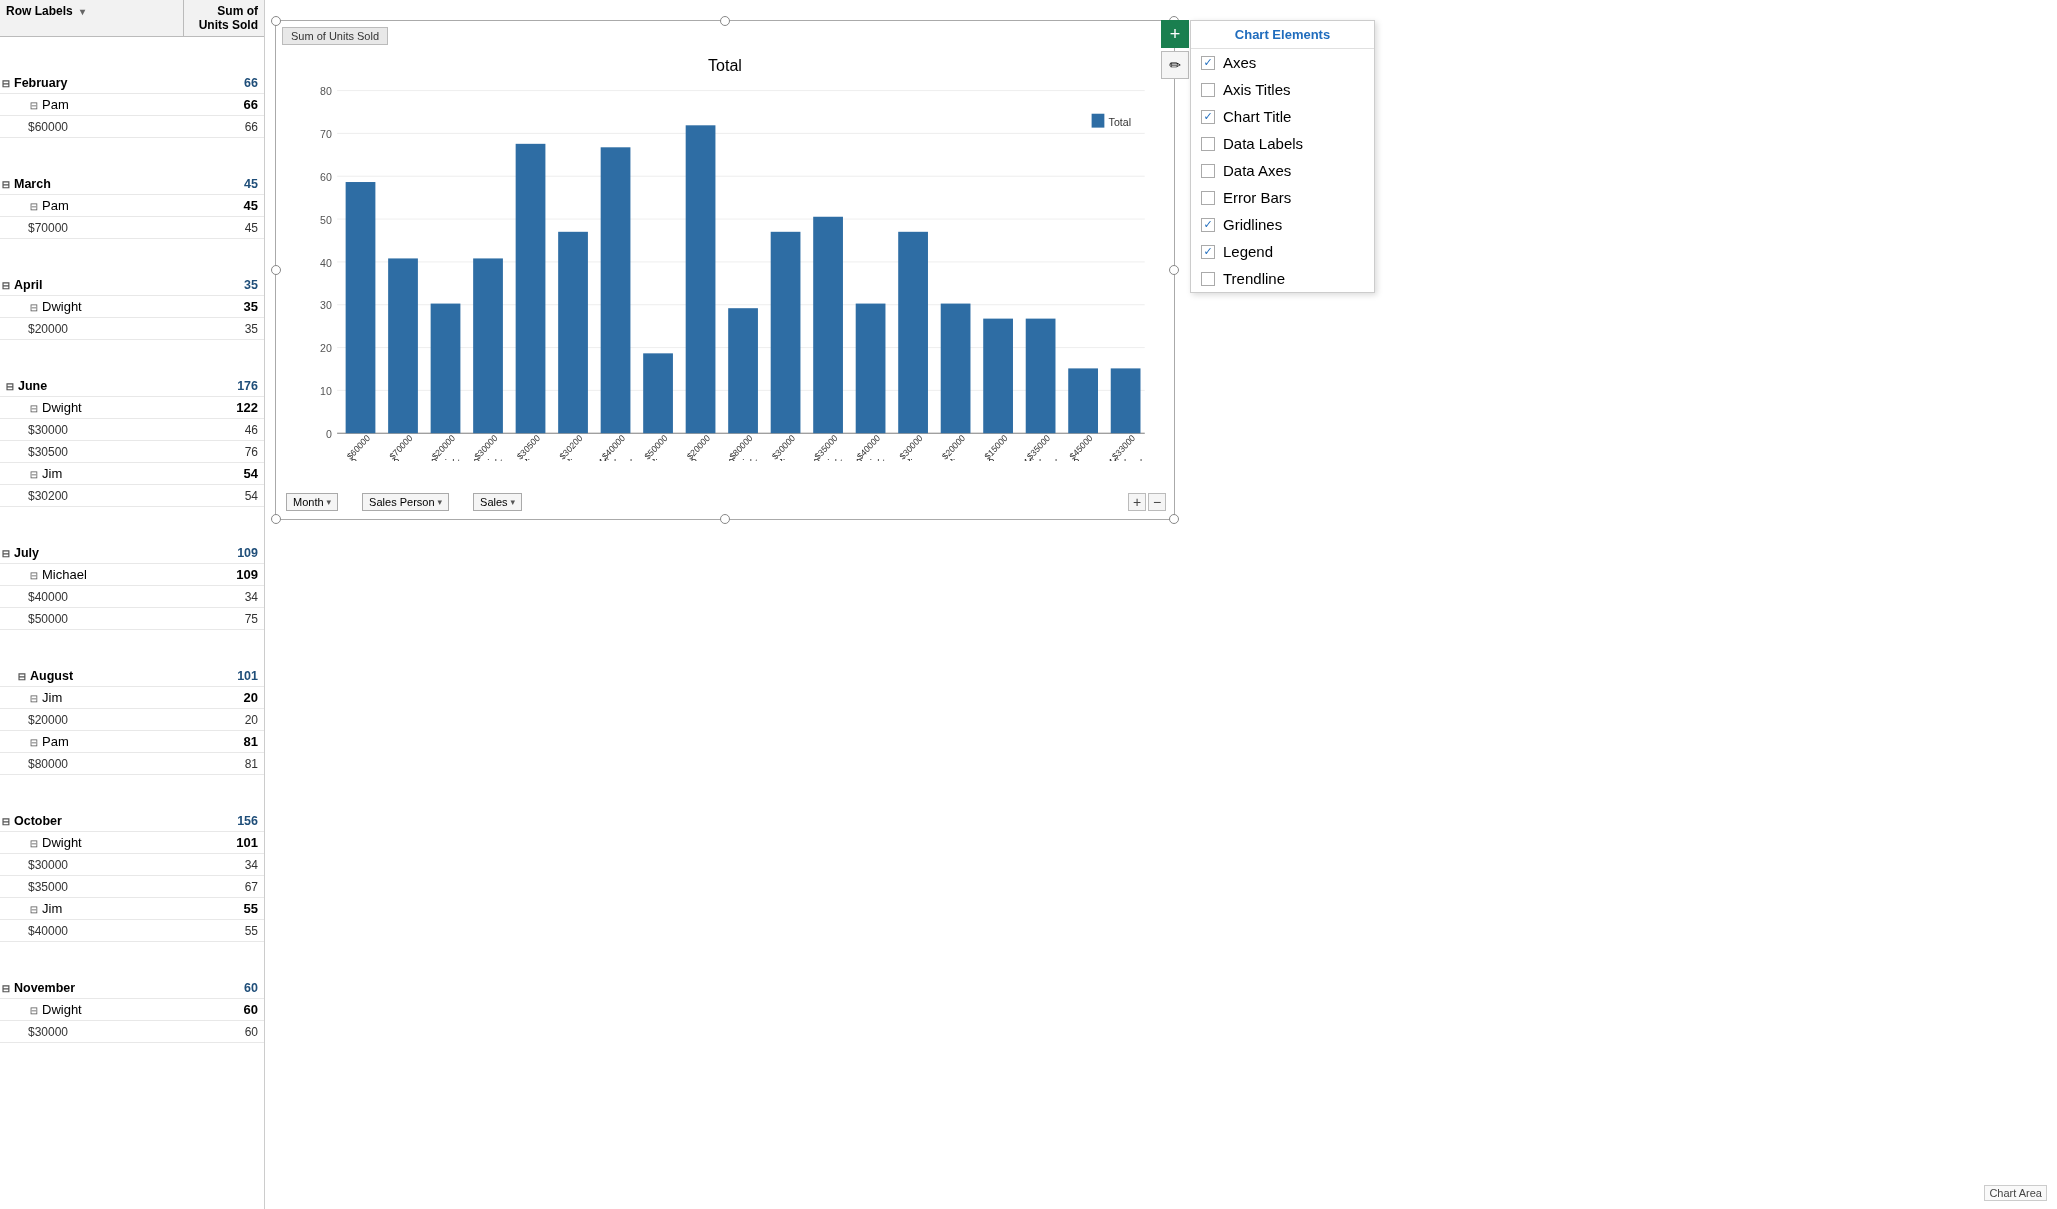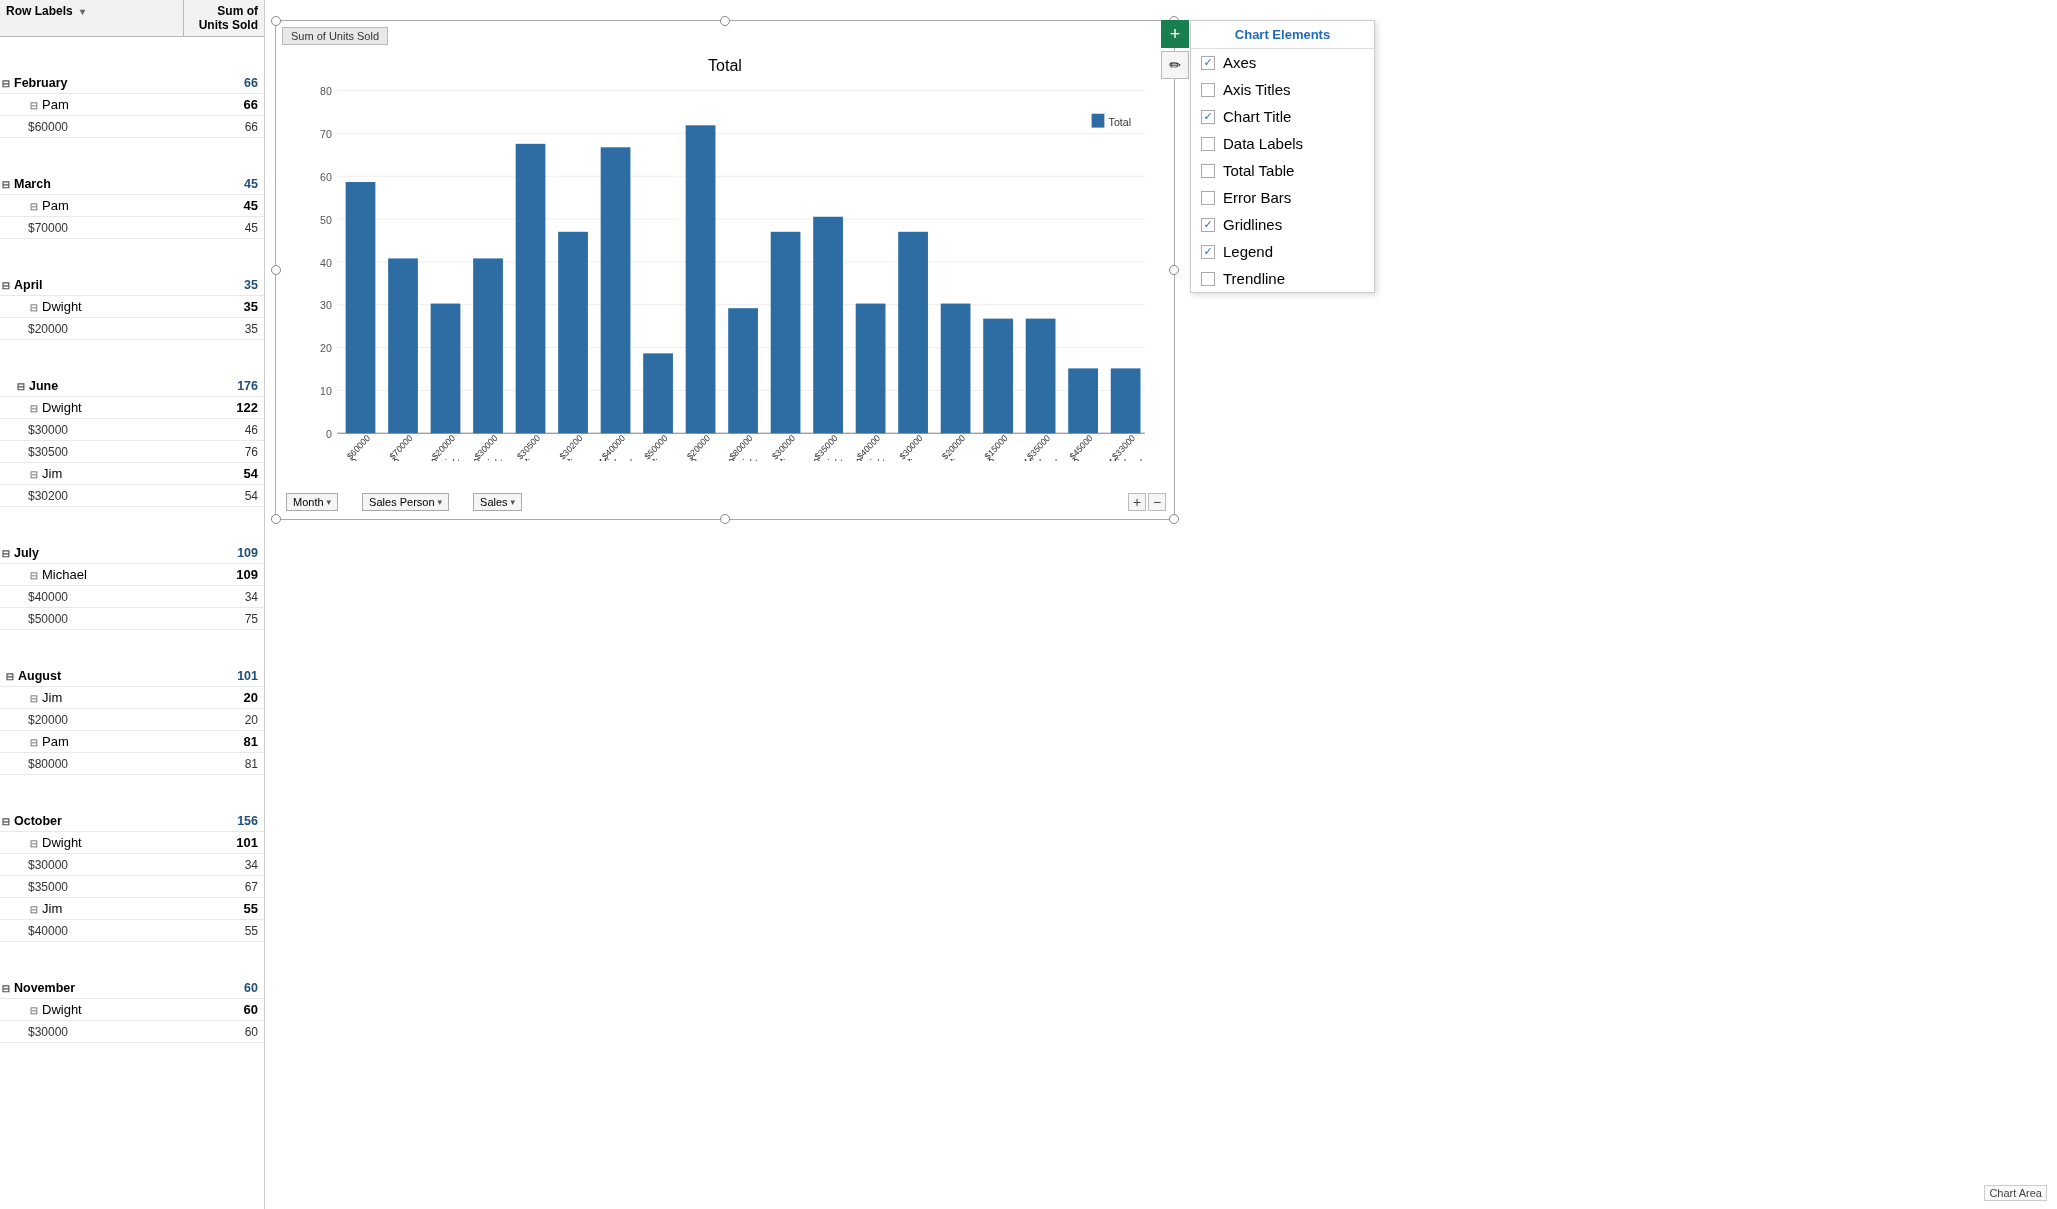--- a/index.html
+++ b/index.html
@@ -374,21 +374,21 @@
       </div>
       <div class="value-cell">35</div>
     </div>
         <div class="pivot-row row-detail">
       <div class="label-cell" style="padding-left:28px">
         <span>$20000</span>
       </div>
       <div class="value-cell">35</div>
     </div>
         <div class="pivot-row row-group">
-      <div class="label-cell" style="padding-left:15px">
+      <div class="label-cell" style="padding-left:4px">
         <span class="collapse-icon">⊟</span><span>June</span>
       </div>
       <div class="value-cell">176</div>
     </div>
         <div class="pivot-row row-subgroup">
       <div class="label-cell" style="padding-left:14px">
         <span class="collapse-icon">⊟</span><span>Dwight</span>
       </div>
       <div class="value-cell">122</div>
     </div>
@@ -434,21 +434,21 @@
       </div>
       <div class="value-cell">34</div>
     </div>
         <div class="pivot-row row-detail">
       <div class="label-cell" style="padding-left:28px">
         <span>$50000</span>
       </div>
       <div class="value-cell">75</div>
     </div>
         <div class="pivot-row row-group">
-      <div class="label-cell" style="padding-left:4px">
+      <div class="label-cell" style="padding-left:16px">
         <span class="collapse-icon">⊟</span><span>August</span>
       </div>
       <div class="value-cell">101</div>
     </div>
         <div class="pivot-row row-subgroup">
       <div class="label-cell" style="padding-left:14px">
         <span class="collapse-icon">⊟</span><span>Jim</span>
       </div>
       <div class="value-cell">20</div>
     </div>
@@ -714,21 +714,21 @@
           <div class="chart-elements-item">
       <div class="checkbox checked"></div>
       <span>Chart Title</span>
     </div>
           <div class="chart-elements-item">
       <div class="checkbox "></div>
       <span>Data Labels</span>
     </div>
           <div class="chart-elements-item">
       <div class="checkbox "></div>
-      <span>Total Table</span>
+      <span>Data Axes</span>
     </div>
           <div class="chart-elements-item">
       <div class="checkbox "></div>
       <span>Error Bars</span>
     </div>
           <div class="chart-elements-item">
       <div class="checkbox checked"></div>
       <span>Gridlines</span>
     </div>
           <div class="chart-elements-item">

